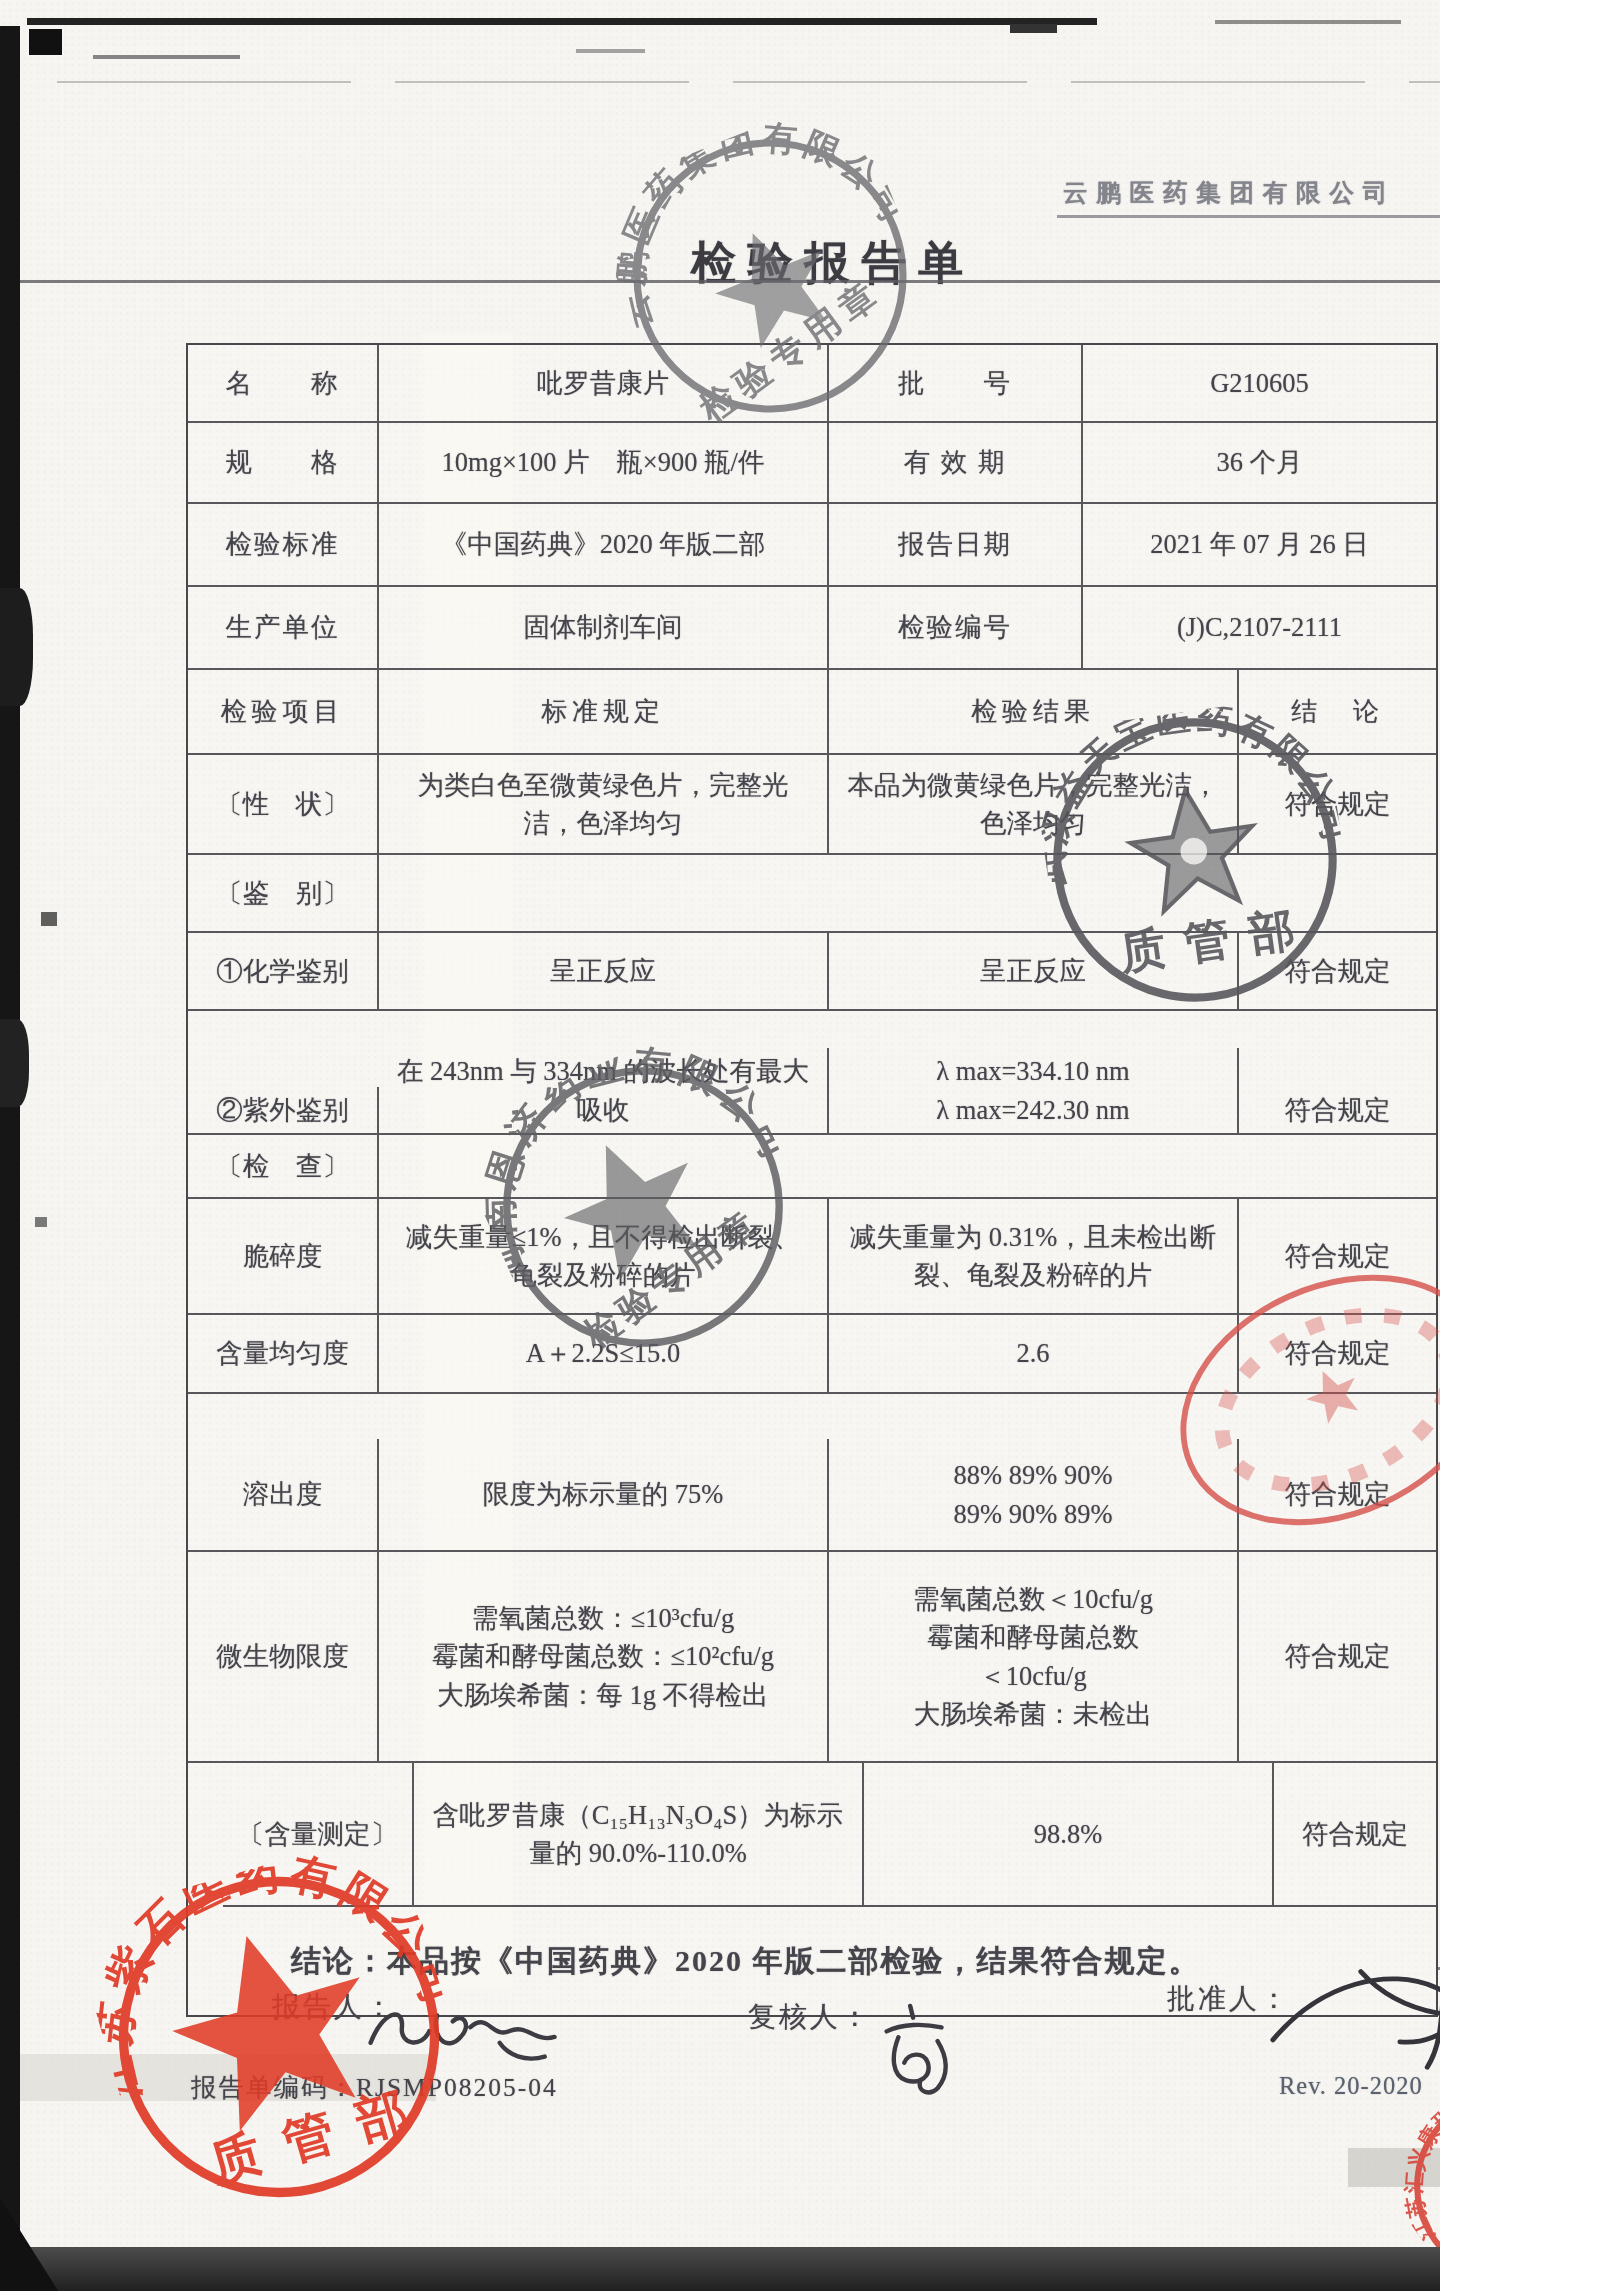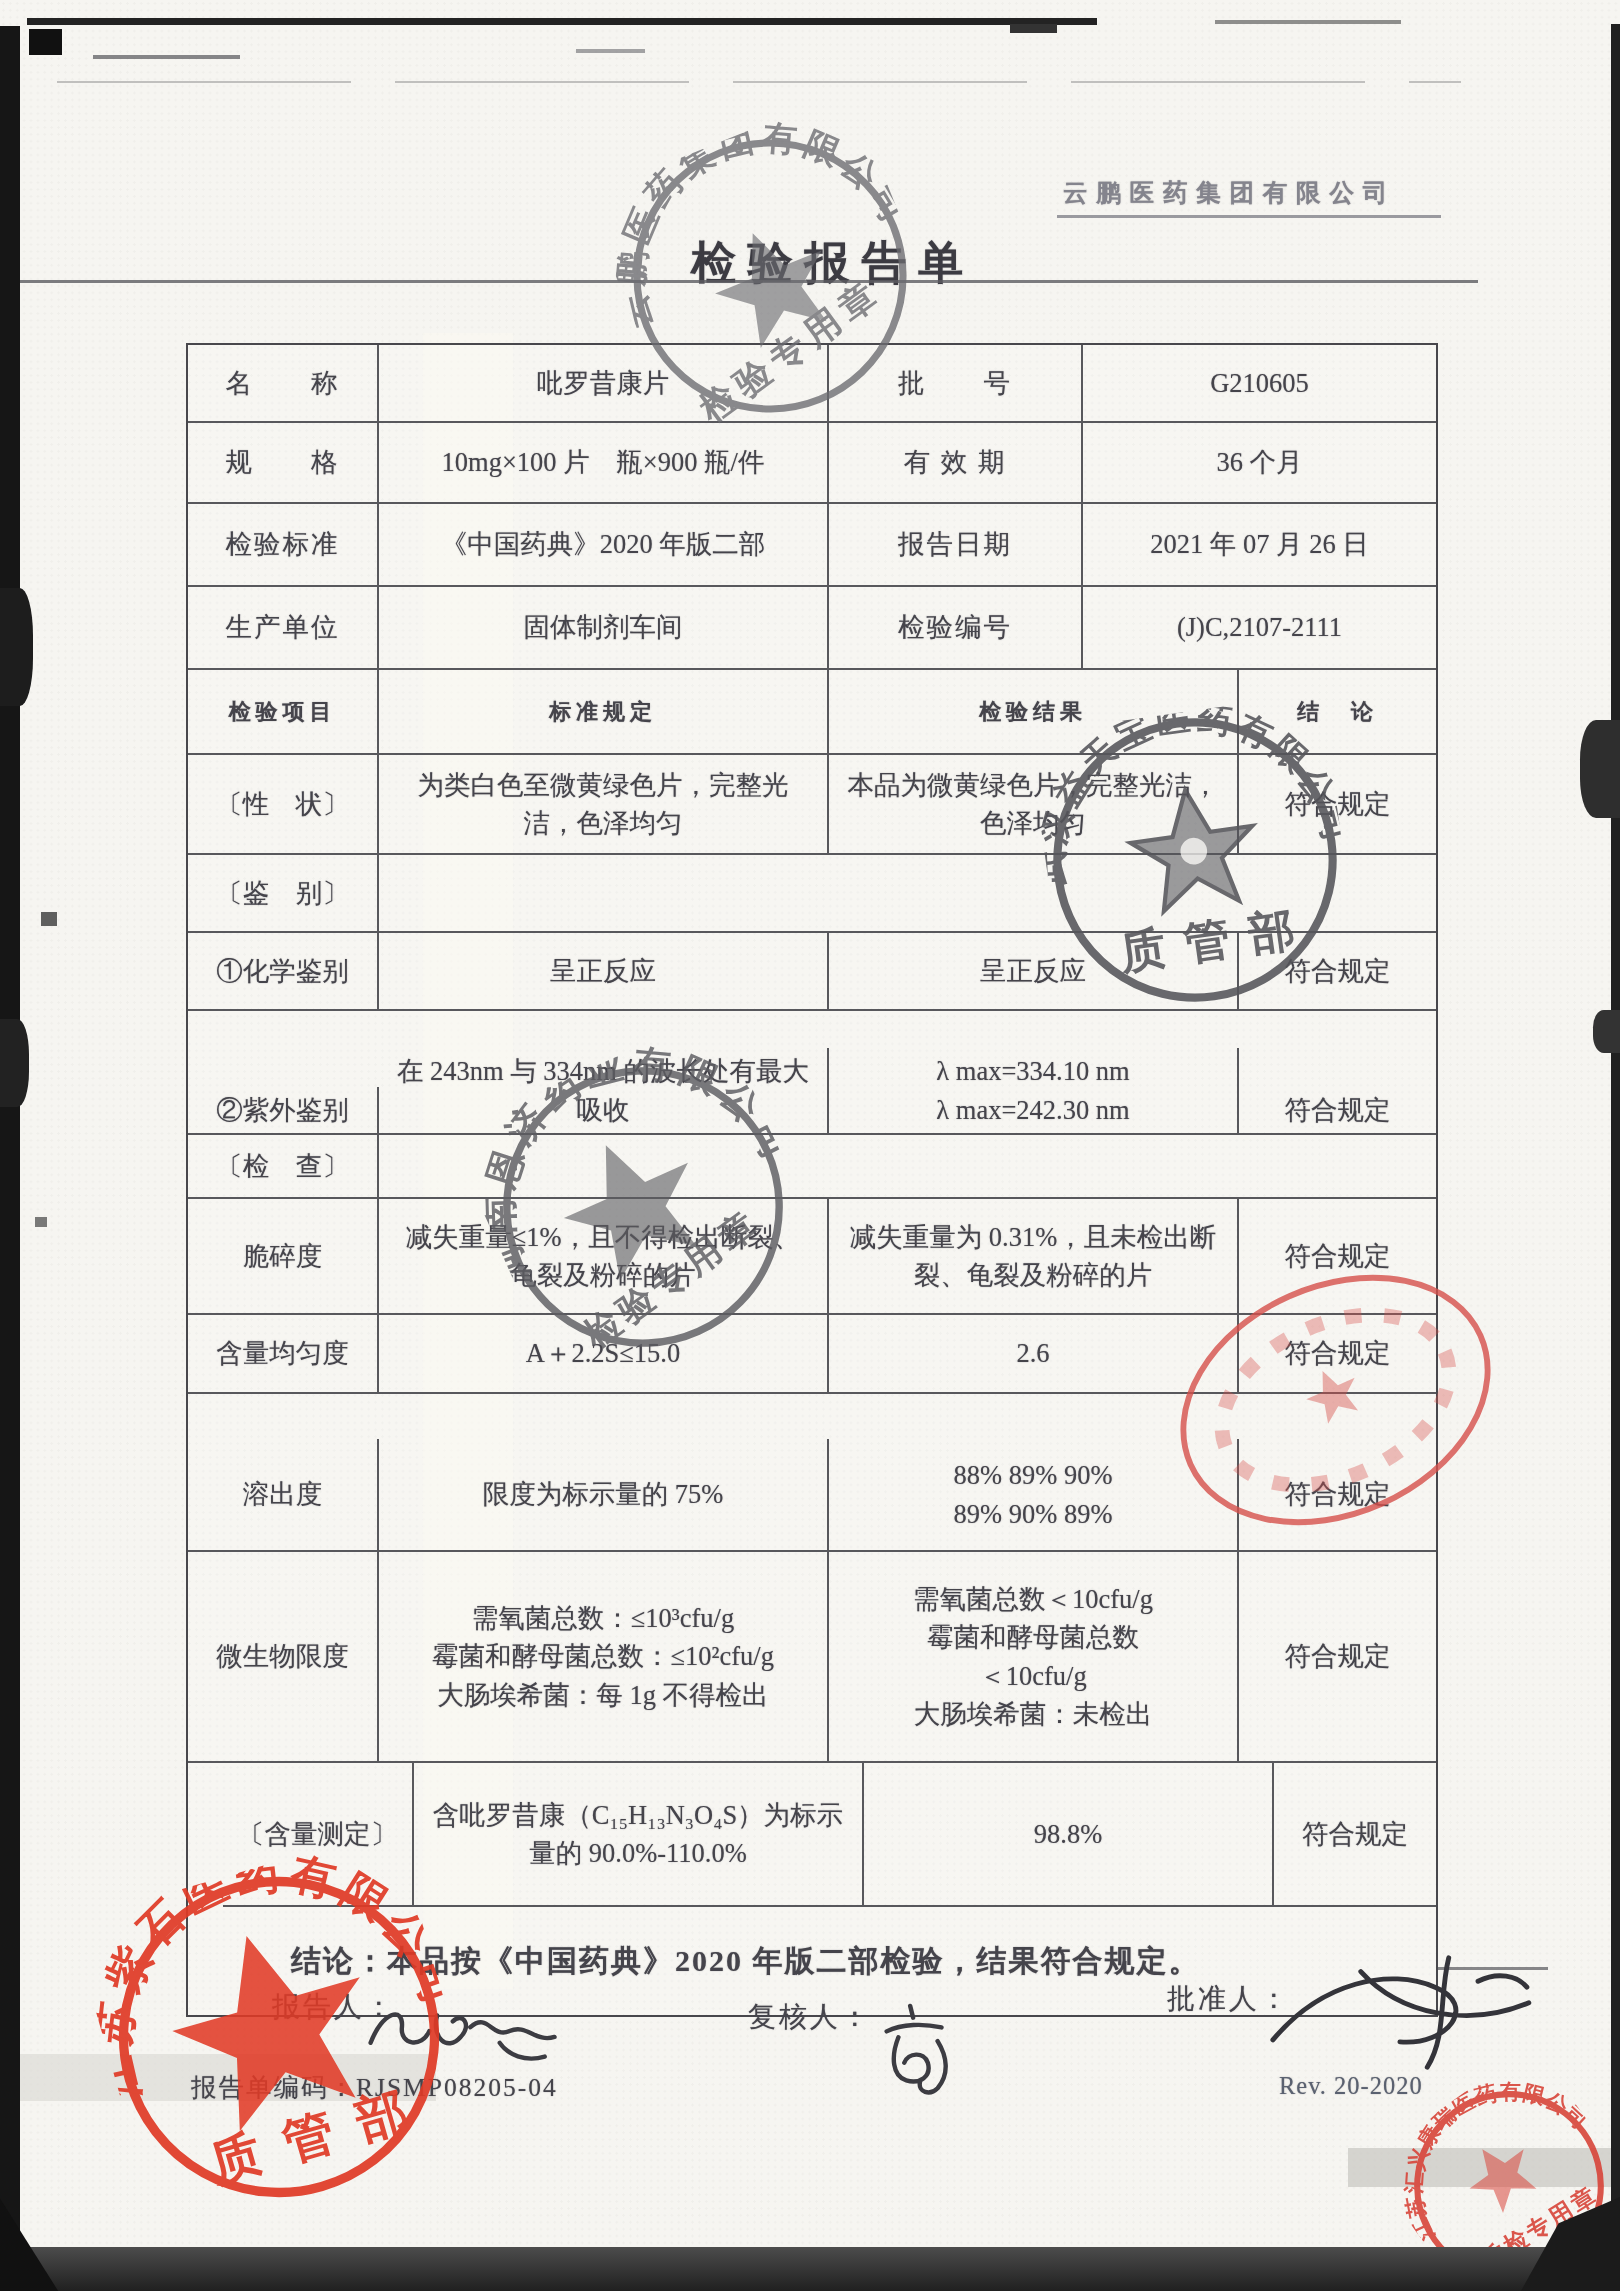--- a/index.html
+++ b/index.html
@@ -1,16 +1,16 @@
 <!DOCTYPE html>
 <html><head>
 <meta charset="utf-8">
 <style>
   html,body{margin:0;padding:0;}
-  .page{position:relative;width:1620px;height:2292px;overflow:hidden;
+  .page{position:relative;width:1440px;height:2292px;overflow:hidden;
         background:#f6f5f1;
         background-image:radial-gradient(rgba(120,118,110,.05) 1px, transparent 1px);
         background-size:6.9px 6.9px;
         font-family:"Liberation Serif","DejaVu Serif",serif;
         color:#45444b;}
   .txt{text-shadow:0 0 1.2px rgba(70,70,78,.55);}
   .abs{position:absolute;}
 
   
   .title{left:676px;top:233px;width:314px;text-align:center;font-size:45px;font-weight:bold;
@@ -28,21 +28,21 @@
        border:2.9px solid rgba(52,52,58,.9);box-sizing:border-box;background:rgba(255,255,255,.12);}
   .row{display:flex;border-bottom:2px solid rgba(52,52,58,.82);box-sizing:border-box;}
   .row:last-child{border-bottom:none;}
   .cell{border-right:2px solid rgba(52,52,58,.82);box-sizing:border-box;
         display:flex;align-items:center;justify-content:center;text-align:center;
         white-space:pre-line;padding:3.9px 13.7px;font-size:26.5px;line-height:1.45;}
   .cell:last-child{border-right:none;}
   .iw1{width:191px;} .iw2{width:450px;} .iw3{width:254px;} .iw4{flex:1;}
   .tw1{width:191px;} .tw2{width:450px;} .tw3{width:410px;} .tw4{flex:1;}
   .lbl{letter-spacing:2px;text-align:center;}
-  .hdr{font-weight:bold;font-size:22px;letter-spacing:4.9px;}
+  .hdr{font-weight:normal;font-size:26px;letter-spacing:4.9px;}
   .concl-row{justify-content:flex-start;text-align:left;padding-left:103px;
              font-size:30px;font-weight:bold;letter-spacing:2px;}
   .merged{flex:1;}
 
   
   .sig-label{font-size:28px;letter-spacing:2.9px;z-index:3;}
   .code{left:191px;top:2070px;font-size:25.5px;letter-spacing:2px;z-index:3;}
   .rev{left:1279px;top:2072px;font-size:24.5px;color:#5a6170;letter-spacing:1px;z-index:3;}
   .sig{z-index:4;}
 

